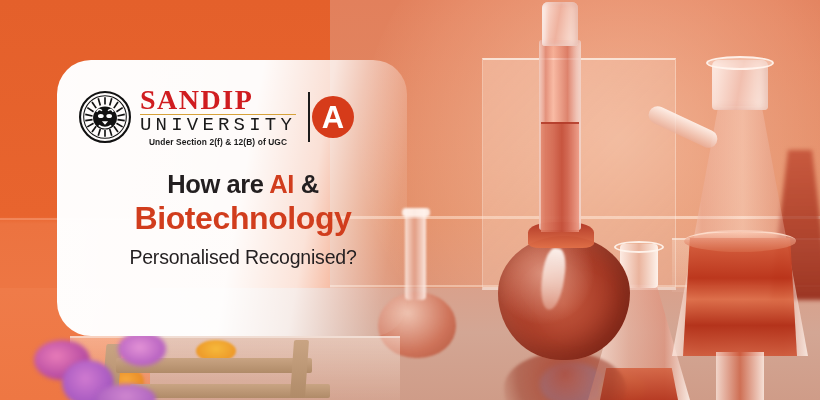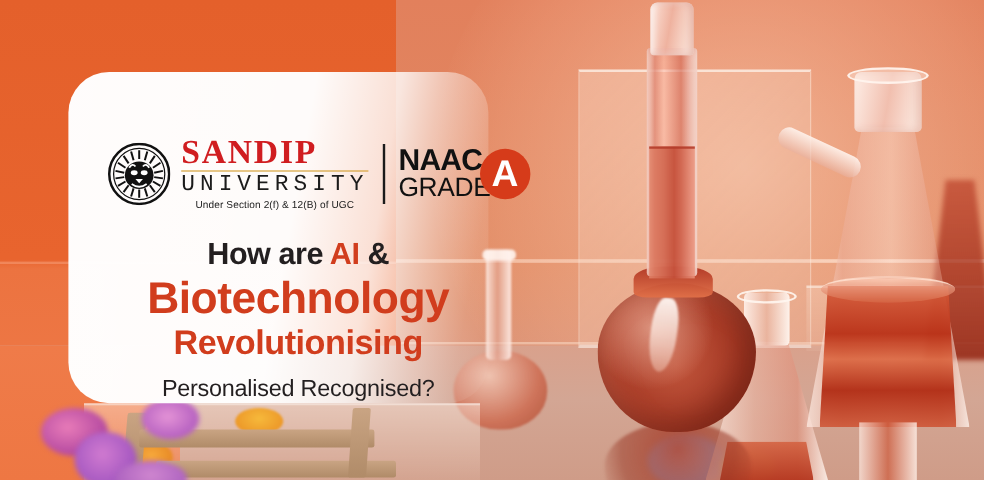--- a/index.html
+++ b/index.html
@@ -275,22 +275,21 @@
       linear-gradient(100deg,
         rgba(255,255,255,.985) 0%,
         rgba(255,255,255,.975) 52%,
         rgba(255,255,255,.80) 70%,
         rgba(255,255,255,.42) 82%,
         rgba(255,255,255,.12) 92%,
         rgba(255,255,255,0) 100%);
   }
   .card-inner{
     position:absolute; left:57px; top:60px; width:350px; height:312px;
-    padding:26px 0 0 33px;
-    margin-top:28px;
+    padding:26px 0 0 22px;
   }
 
   
   .logo-row{ display:flex; align-items:center; height:62px; }
 
   .crest{
     width:52px; height:52px; flex:0 0 52px;
     position:relative;
   }
   .crest svg{ display:block; }
@@ -313,21 +312,21 @@
     line-height:1.05;
     text-align:center;
   }
   .ugc-line{
     display:flex; align-items:center; justify-content:center; gap:4px;
     font-size:8.6px; font-weight:bold; color:#1b1b1b; letter-spacing:.2px;
     margin-top:1px;
   }
   .ugc-line .dash{ flex:1; height:1.4px; background:#1b1b1b; max-width:22px; }
   .ugc-sub{
-    font-size:8.4px; font-weight:normal; color:#1b1b1b; text-align:center;
+    font-size:8.4px; font-weight:bold; color:#1b1b1b; text-align:center;
     letter-spacing:.1px; margin-top:1px;
   }
 
   .divider{
     width:2px; height:50px; background:#1b1b1b; margin:0 11px 0 12px; flex:0 0 2px;
   }
 
   .naac{ display:flex; align-items:center; }
   .naac-text{ line-height:.94; }
   .naac-word{
@@ -350,21 +349,21 @@
 
   
   .headline{ margin-top:22px;text-align:center; }
   .h-line{
     font-family:"Liberation Sans", sans-serif;
     font-weight:bold;
     color:#231f20;
     letter-spacing:-.4px;
   }
   .h1{ font-size:25.5px; line-height:1.16; }
-  .h2{ font-size:37px; line-height:1.16; color:#d13d1d; }
+  .h2{ font-size:32px; line-height:1.16; color:#d13d1d; }
   .h3{ font-size:28.5px; line-height:1.16; color:#d13d1d; }
   .accent{ color:#d13d1d; }
   .amp{ color:#231f20; font-weight:bold; }
   .sub{
     font-family:"Liberation Sans", sans-serif;
     font-weight:500;
     font-size:19.5px;
     color:#231f20;
     letter-spacing:-.2px;
     margin-top:9px;
@@ -480,29 +479,24 @@
       <div class="sandip-block">
         <div class="sandip-word">SANDIP</div>
         <div class="sandip-rule"></div>
         <div class="univ-word">UNIVERSITY</div>
         <div class="ugc-sub">Under Section 2(f) &amp; 12(B) of UGC</div>
       </div>
 
       <div class="divider"></div>
 
       <div class="naac">
-        <div class="naac-text">
-          <div class="naac-word">NAAC</div>
-          <div class="grade-word">GRADE</div>
-        </div>
         <div class="naac-badge">A</div>
       </div>
     </div>
 
     <div class="headline">
       <div class="h-line h1"><span>How are </span><span class="accent">AI</span><span class="amp"> &amp;</span></div>
       <div class="h-line h2">Biotechnology</div>
-      <div class="h-line h3">Revolutionising</div>
       <div class="sub">Personalised Recognised?</div>
     </div>
 
   </div>
 </div>
 
 </body></html>

